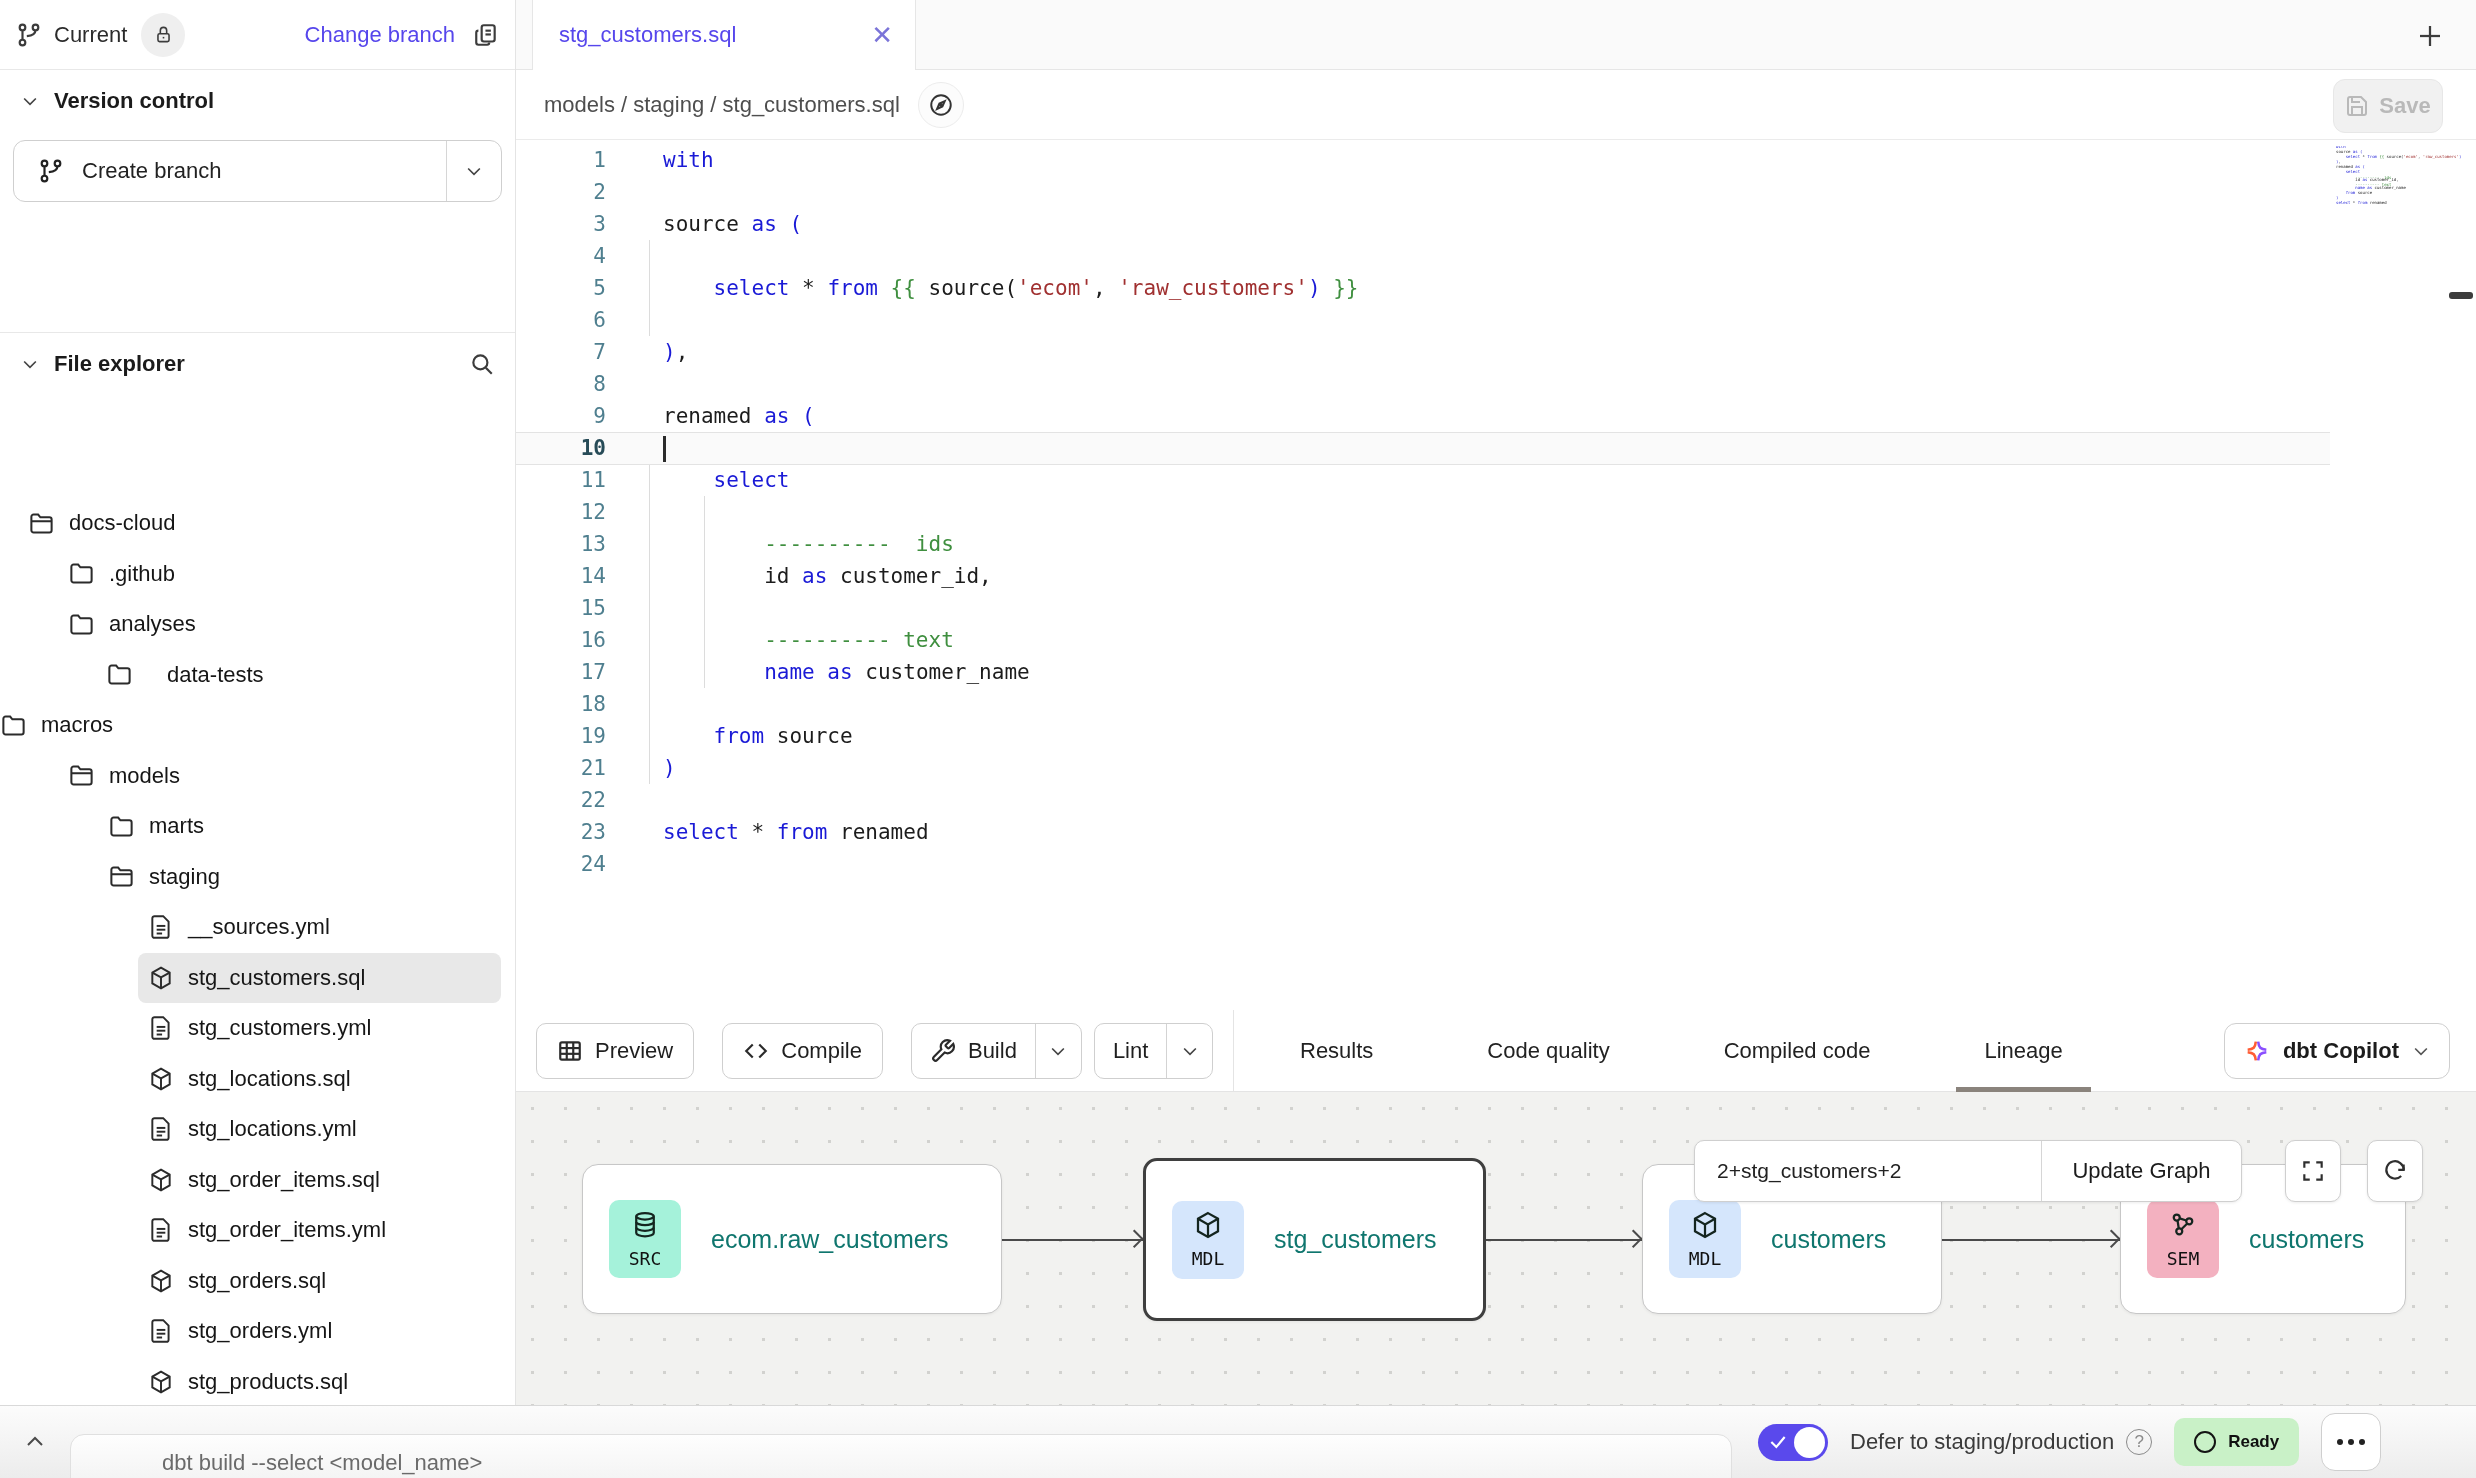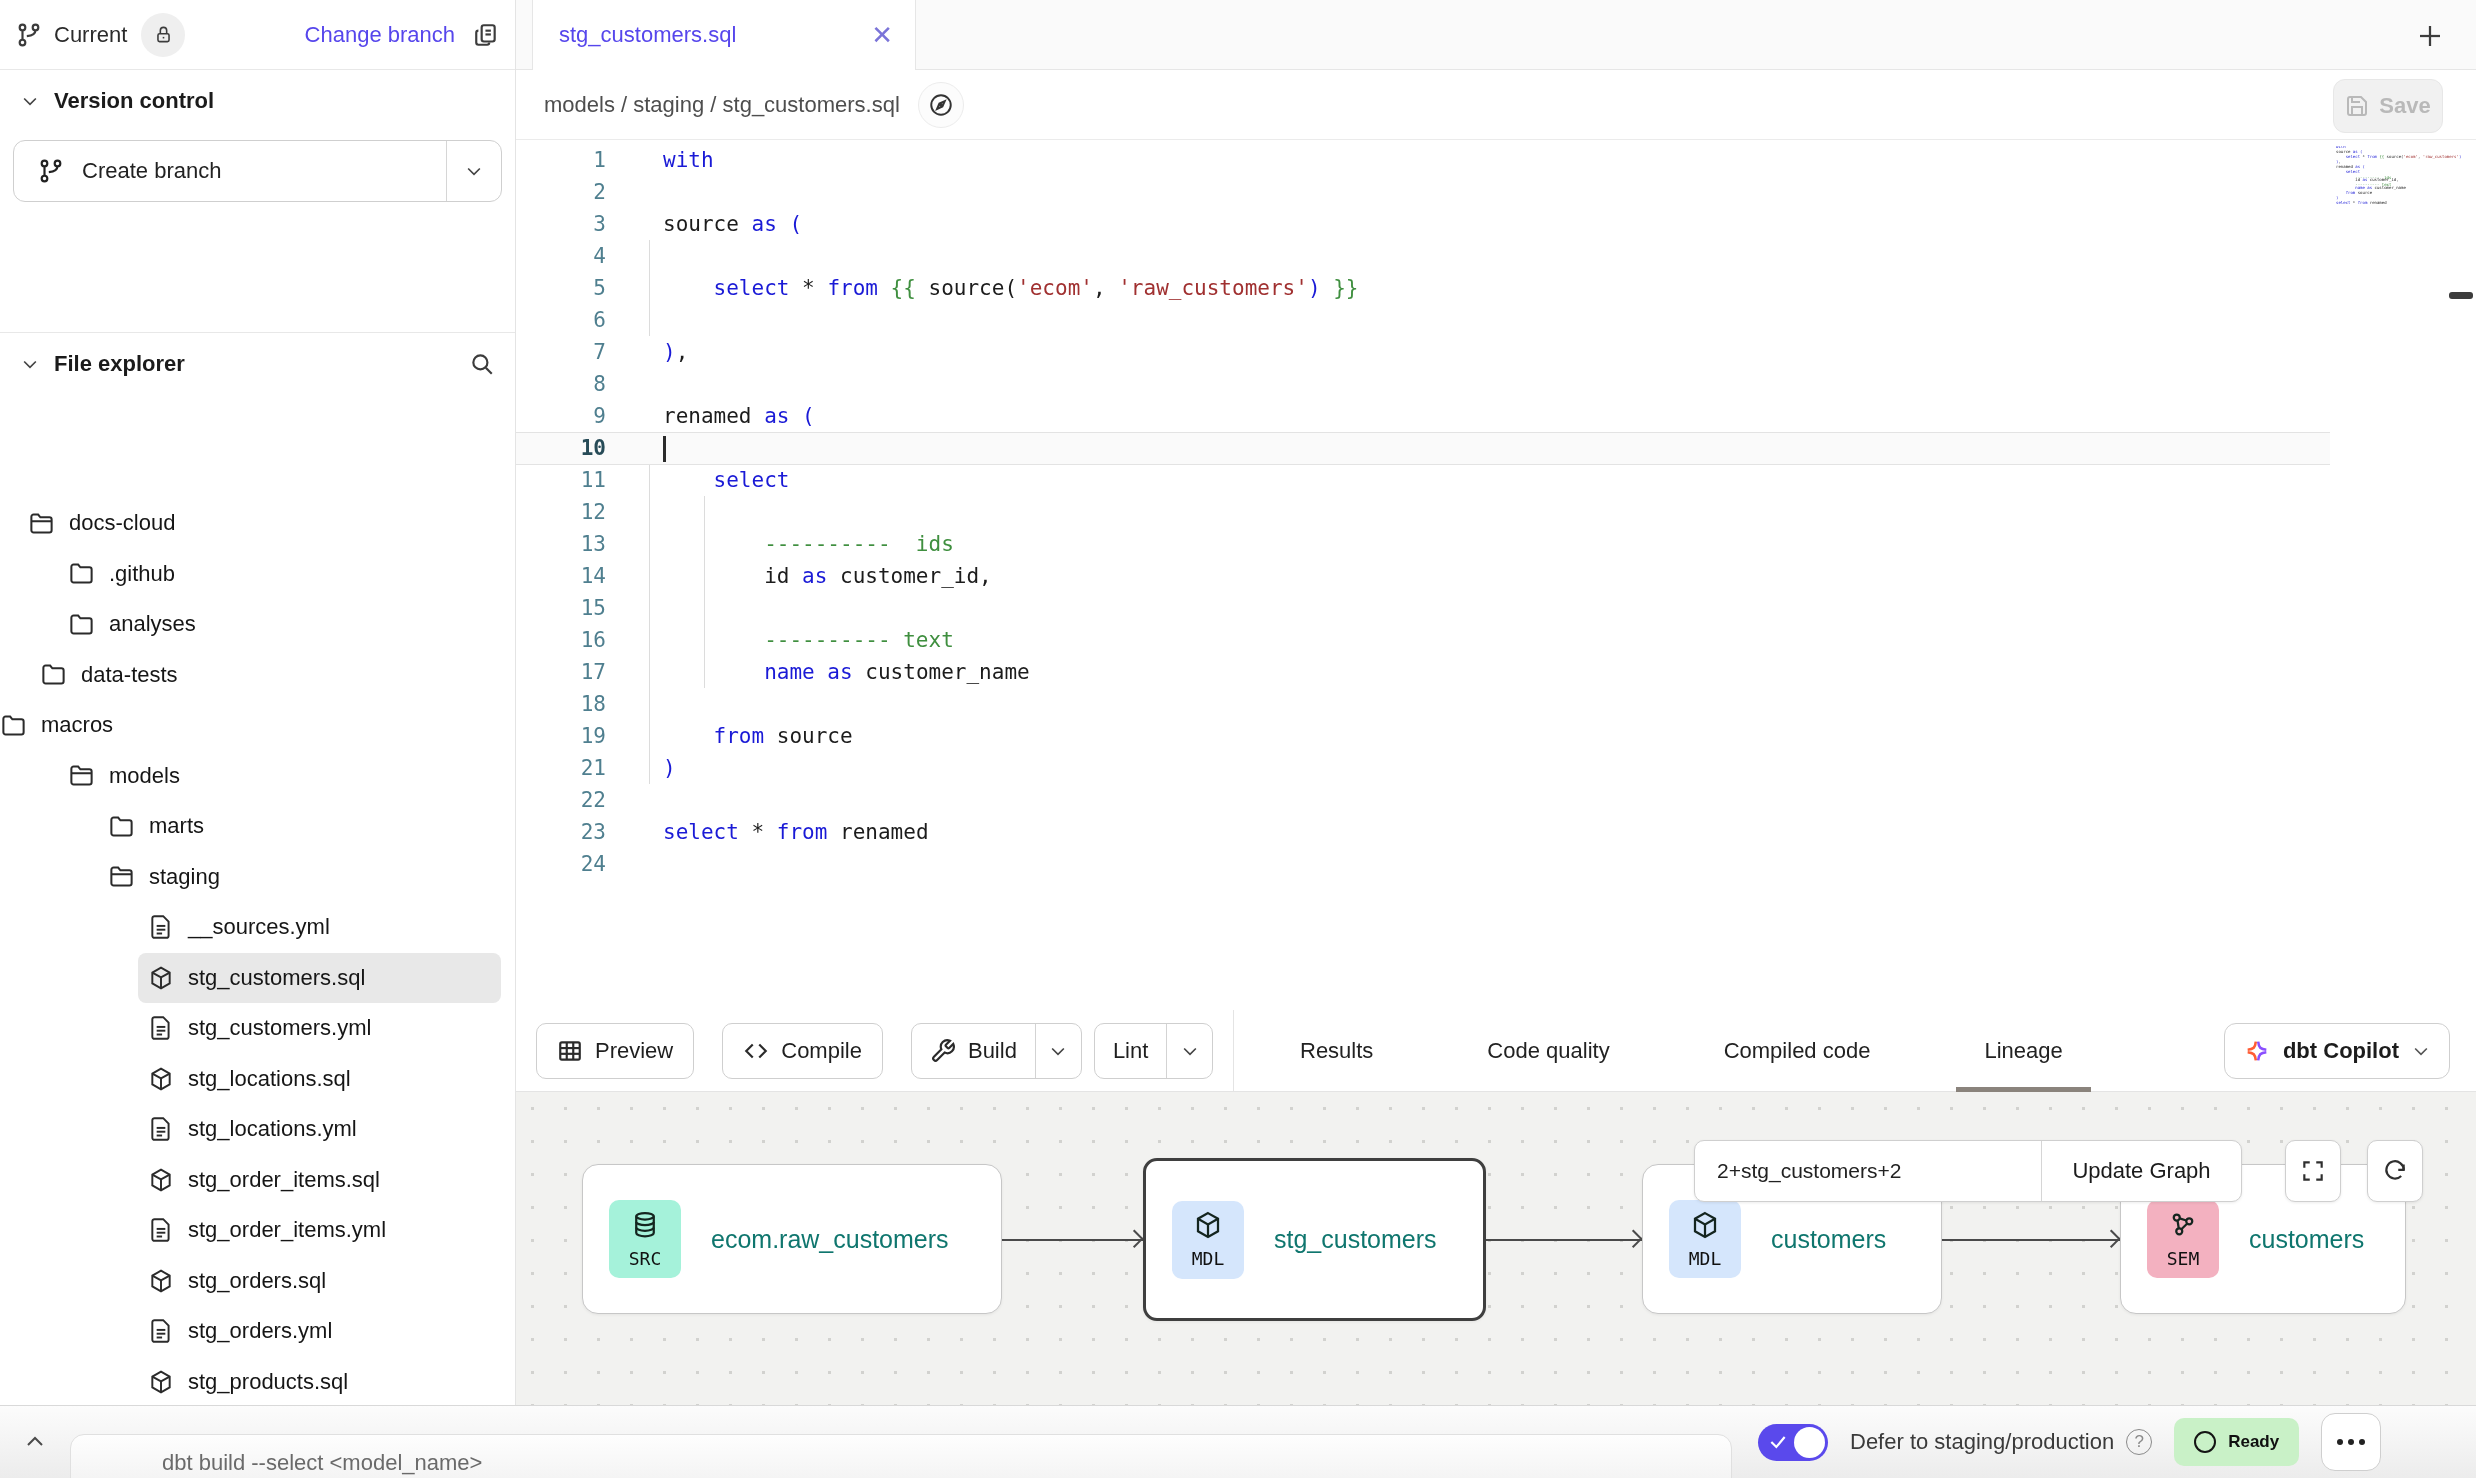--- a/index.html
+++ b/index.html
@@ -256,21 +256,21 @@
           <span>.github</span>
         </div>
         <div class="trow" style="padding-left: 68px;">
           <span class="ticon">
             <svg width="27" height="27" viewBox="0 0 24 24" fill="none" stroke="currentColor" stroke-width="1.8">
               <path d="M3 6a2 2 0 0 1 2-2h4l2 2.5h8a2 2 0 0 1 2 2V18a2 2 0 0 1-2 2H5a2 2 0 0 1-2-2z"></path>
             </svg>
           </span>
           <span>analyses</span>
         </div>
-        <div class="trow" style="padding-left: 40px;">
+        <div class="trow" style="padding-left: 106px; gap: 20px;">
           <span class="ticon">
             <svg width="27" height="27" viewBox="0 0 24 24" fill="none" stroke="currentColor" stroke-width="1.8">
               <path d="M3 6a2 2 0 0 1 2-2h4l2 2.5h8a2 2 0 0 1 2 2V18a2 2 0 0 1-2 2H5a2 2 0 0 1-2-2z"></path>
             </svg>
           </span>
           <span>data-tests</span>
         </div>
         <div class="trow" style="">
           <span class="ticon">
             <svg width="27" height="27" viewBox="0 0 24 24" fill="none" stroke="currentColor" stroke-width="1.8">

